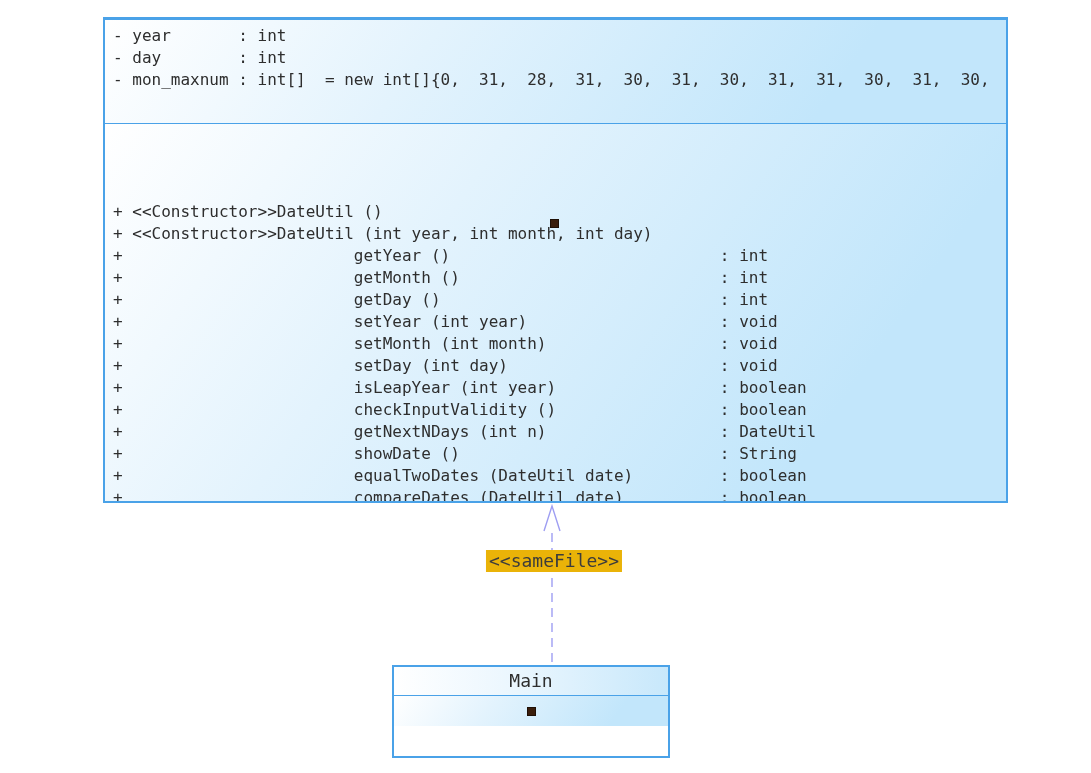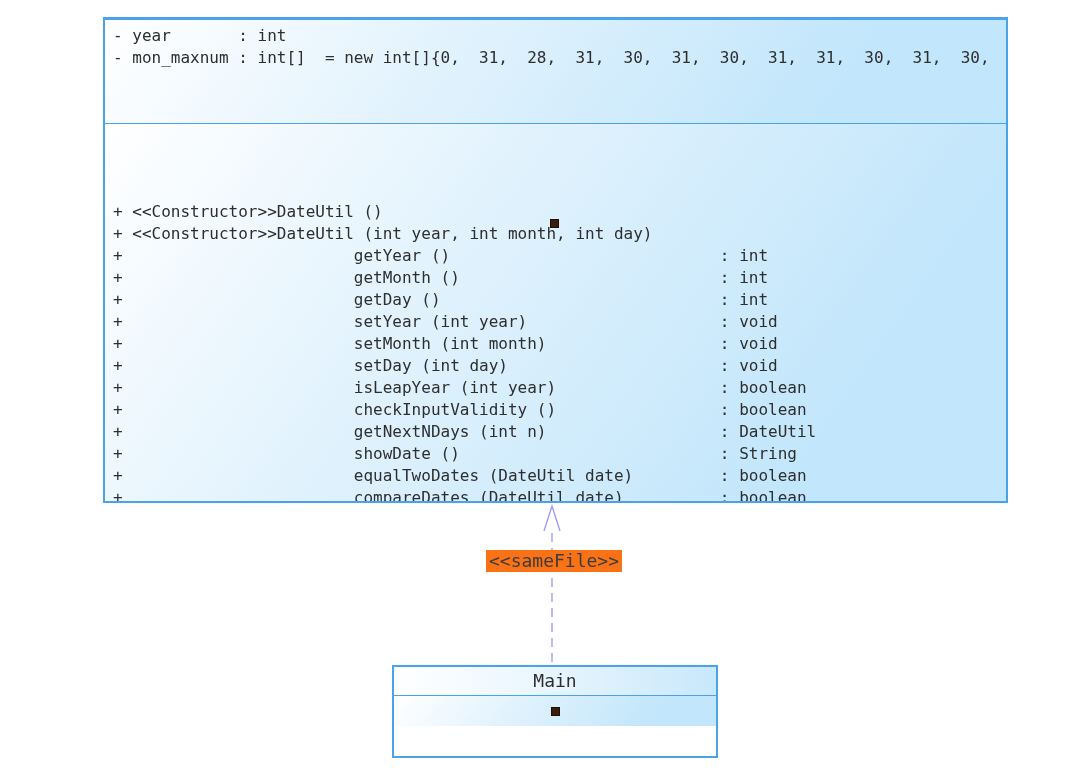--- a/index.html
+++ b/index.html
@@ -39,49 +39,49 @@
   #dateutil-attrs { flex: none; height: 98px; padding-top: 5px; }
   #dateutil-methods { flex: 1; padding-top: 20px; }
   .member-row { line-height: 22px; padding-left: 8px; white-space: pre; overflow: hidden; }
   .badge {
     position: absolute;
     width: 7px; height: 7px;
     background: #3a1d0b;
     outline: 1px solid #1f0f05;
   }
   #dateutil-badge { left: 446px; top: 96px; }
-  #main-box { left: 392px; top: 665px; width: 326px; height: 93px; font-size: 18px; }
+  #main-box { left: 392px; top: 665px; width: 278px; height: 93px; font-size: 18px; }
   #main-box .uml-title { height: 28px; line-height: 28px; }
   #main-attrs {
     flex: none; height: 30px;
     display: flex; align-items: center; justify-content: center;
   }
   #main-badge { position: static; }
   #main-methods { flex: 1; display: flex; align-items: center; }
   #main-methods .member-row { line-height: 20px; }
   #arrow-svg { position: absolute; left: 0; top: 0; }
   #stereotype-label {
     position: absolute;
     left: 554px; top: 550px;
     transform: translateX(-50%);
-    background: #f97316;
+    background: #eab308;
     padding: 0 3px;
     font-size: 18px;
     line-height: 22px;
     color: #3c3c3c;
     white-space: pre;
   }
 </style>
 </head>
 <body>
 
 <div class="canvas">
 
   <div class="uml-class" id="dateutil-box">
-    <div class="uml-compartment" id="dateutil-attrs"><div class="member-row">- year       : int</div><div class="member-row">- mon_maxnum : int[]  = new int[]{0,  31,  28,  31,  30,  31,  30,  31,  31,  30,  31,  30,</div></div>
+    <div class="uml-compartment" id="dateutil-attrs"><div class="member-row">- year       : int</div><div class="member-row">- day        : int</div><div class="member-row">- mon_maxnum : int[]  = new int[]{0,  31,  28,  31,  30,  31,  30,  31,  31,  30,  31,  30,</div></div>
     <div class="uml-compartment" id="dateutil-methods">
       <div class="badge" id="dateutil-badge"></div>
     <div class="member-row">+ &lt;&lt;Constructor&gt;&gt;DateUtil ()</div><div class="member-row">+ &lt;&lt;Constructor&gt;&gt;DateUtil (int year, int month, int day)</div><div class="member-row">+                        getYear ()                            : int</div><div class="member-row">+                        getMonth ()                           : int</div><div class="member-row">+                        getDay ()                             : int</div><div class="member-row">+                        setYear (int year)                    : void</div><div class="member-row">+                        setMonth (int month)                  : void</div><div class="member-row">+                        setDay (int day)                      : void</div><div class="member-row">+                        isLeapYear (int year)                 : boolean</div><div class="member-row">+                        checkInputValidity ()                 : boolean</div><div class="member-row">+                        getNextNDays (int n)                  : DateUtil</div><div class="member-row">+                        showDate ()                           : String</div><div class="member-row">+                        equalTwoDates (DateUtil date)         : boolean</div><div class="member-row">+                        compareDates (DateUtil date)          : boolean</div></div>
   </div>
 
   <svg id="arrow-svg" width="1091" height="773" viewBox="0 0 1091 773">
     <polyline points="544,531 552,506 560,531" fill="none" stroke="#9e9ef2" stroke-width="1.4"></polyline>
     <line x1="552" y1="533" x2="552" y2="664" stroke="#9e9ef2" stroke-width="1.4" stroke-dasharray="9,6"></line>
   </svg>
 

